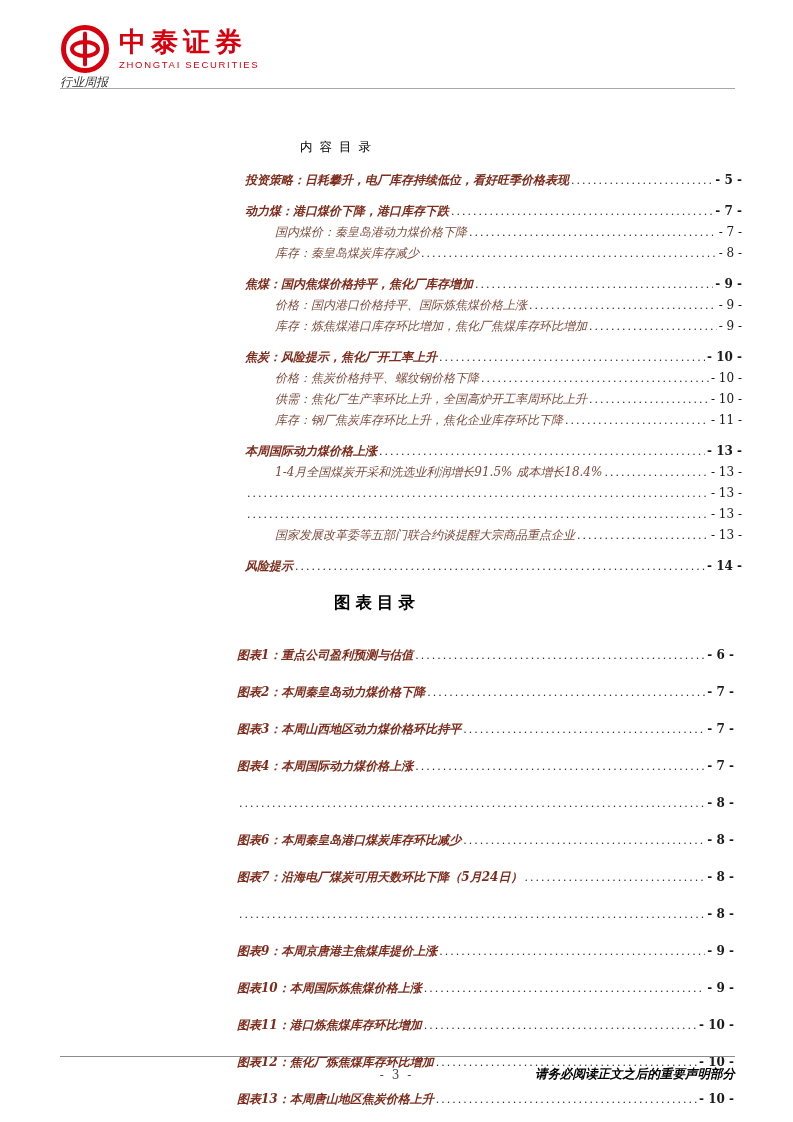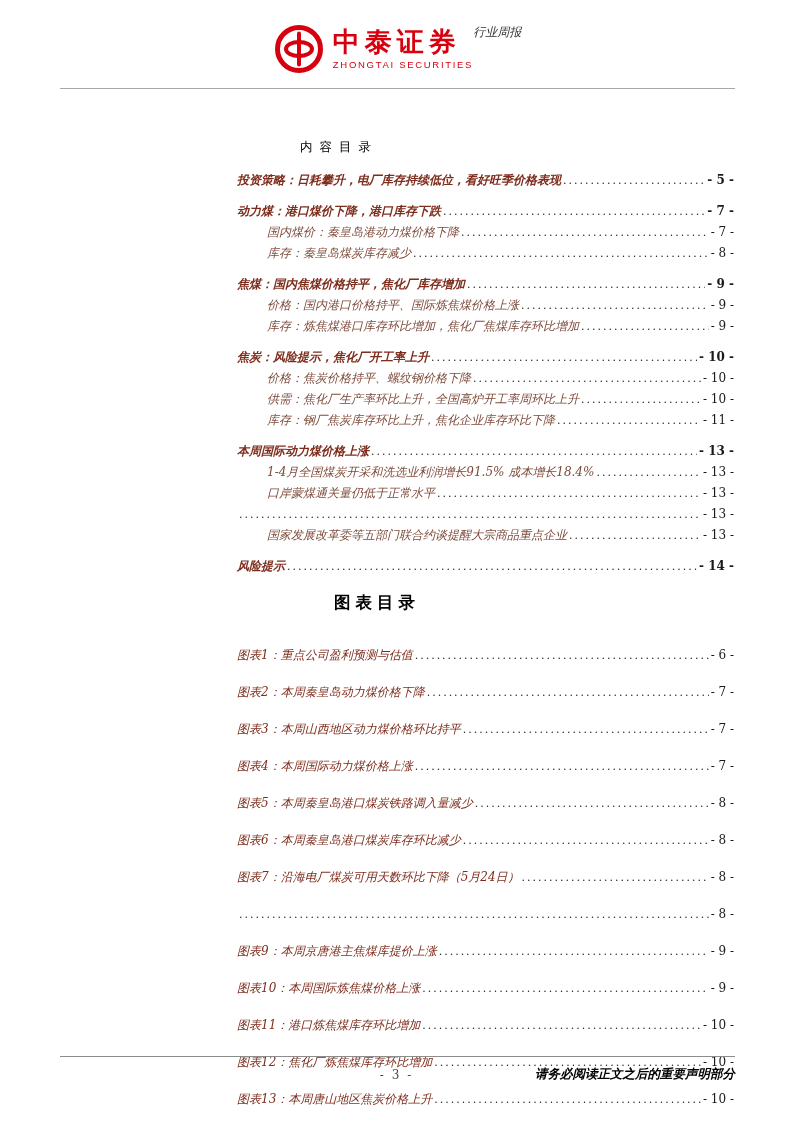--- a/index.html
+++ b/index.html
@@ -6,48 +6,48 @@
   html,body { background:#ffffff; }
   body {
     width:793px; height:1122px; position:relative;
     font-family:"DejaVu Serif","Liberation Serif",serif;
     color:#1a1a1a;
   }
   .page { position:absolute; inset:0; background:#fff; overflow:hidden; }
 
   
   .header { position:absolute; top:24px; left:60px; right:58px;
-            display:flex; justify-content:center; align-items:flex-start; }
+            display:flex; justify-content:space-between; align-items:flex-start;flex-direction:column; }
   .logo { display:flex; align-items:center; gap:9px; }
   .emblem { width:50px; height:50px; display:block; }
   .brand-cn { color:#d7000f; font-size:27px; font-weight:700; letter-spacing:5px; line-height:1.05; white-space:nowrap; }
   .brand-en { color:#d7000f; font-size:9.5px; letter-spacing:1.7px; margin-top:3px;
               font-family:"Liberation Sans",sans-serif; white-space:nowrap; }
   .doc-type { font-size:12px; color:#333; font-style:italic; }
   .header-rule { position:absolute; top:88px; left:60px; right:58px; border-top:1px solid #a8a8a8; }
 
   
   .toc-title { position:absolute; top:139px; left:300px; font-size:12.5px; letter-spacing:7px; color:#000; }
-  .toc-list  { position:absolute; top:160px; left:237px; width:497px; font-size:12px; font-style:italic; }
+  .toc-list  { position:absolute; top:160px; left:245px; width:497px; font-size:12px; font-style:italic; }
   .toc-row   { display:flex; align-items:baseline; line-height:21px; color:#7e4a3a; }
   .toc-row.level-1 { margin-top:10px; font-weight:700; color:#7e2c1c; }
   .toc-row.level-2 .entry-label { padding-left:30px; }
   .entry-label { white-space:nowrap; flex:0 0 auto; }
   .dot-leader { flex:1 1 auto; min-width:0; overflow:hidden; white-space:nowrap;
                 font-style:normal; font-weight:400; color:#2a2a2a; margin:0 2px; }
   .dot-leader::after {
     content:"..................................................................................................................................................................";
     letter-spacing:2px; font-size:11px;
   }
   .entry-page { white-space:nowrap; font-style:normal; color:#1a1a1a; flex:0 0 auto; }
 
   
   .fig-title { position:absolute; top:592px; left:334px; font-size:16.5px; font-weight:700; letter-spacing:5px; color:#000; }
   .fig-list  { position:absolute; top:632px; left:237px; width:497px; font-size:12px; font-style:italic; }
-  .fig-list .toc-row { line-height:26px; font-weight:400; color:#7e2c1c; }
+  .fig-list .toc-row { line-height:26px; font-weight:700; color:#7e2c1c; }
 
   
   .footer-rule { position:absolute; top:1056px; left:60px; right:58px; border-top:1px solid #8c8c8c; }
   .page-num { position:absolute; top:1068px; left:0; width:100%; text-align:center;
               font-size:12px; color:#4a4a4a; letter-spacing:2px; }
   .disclaimer { position:absolute; top:1066px; right:58px; font-size:12.5px; font-weight:700;
                 font-style:italic; color:#000; }
 </style>
 </head>
 <body>
@@ -146,21 +146,20 @@
         <span class="entry-page">- 13 -</span>
       </div>
 
       <div class="toc-row level-2">
         <span class="entry-label">1-4月全国煤炭开采和洗选业利润增长91.5% 成本增长18.4%</span>
         <span class="dot-leader"></span>
         <span class="entry-page">- 13 -</span>
       </div>
 
       <div class="toc-row level-2">
-        <span class="entry-label">口岸蒙煤通关量仍低于正常水平</span>
         <span class="dot-leader"></span>
         <span class="entry-page">- 13 -</span>
       </div>
 
       <div class="toc-row level-2">
         <span class="dot-leader"></span>
         <span class="entry-page">- 13 -</span>
       </div>
 
       <div class="toc-row level-2">
@@ -198,21 +197,20 @@
         <span class="entry-page">- 7 -</span>
       </div>
 
       <div class="toc-row level-1">
         <span class="entry-label">图表4：本周国际动力煤价格上涨</span>
         <span class="dot-leader"></span>
         <span class="entry-page">- 7 -</span>
       </div>
 
       <div class="toc-row level-1">
-        <span class="entry-label">图表5：本周秦皇岛港口煤炭铁路调入量减少</span>
         <span class="dot-leader"></span>
         <span class="entry-page">- 8 -</span>
       </div>
 
       <div class="toc-row level-1">
         <span class="entry-label">图表6：本周秦皇岛港口煤炭库存环比减少</span>
         <span class="dot-leader"></span>
         <span class="entry-page">- 8 -</span>
       </div>
 

